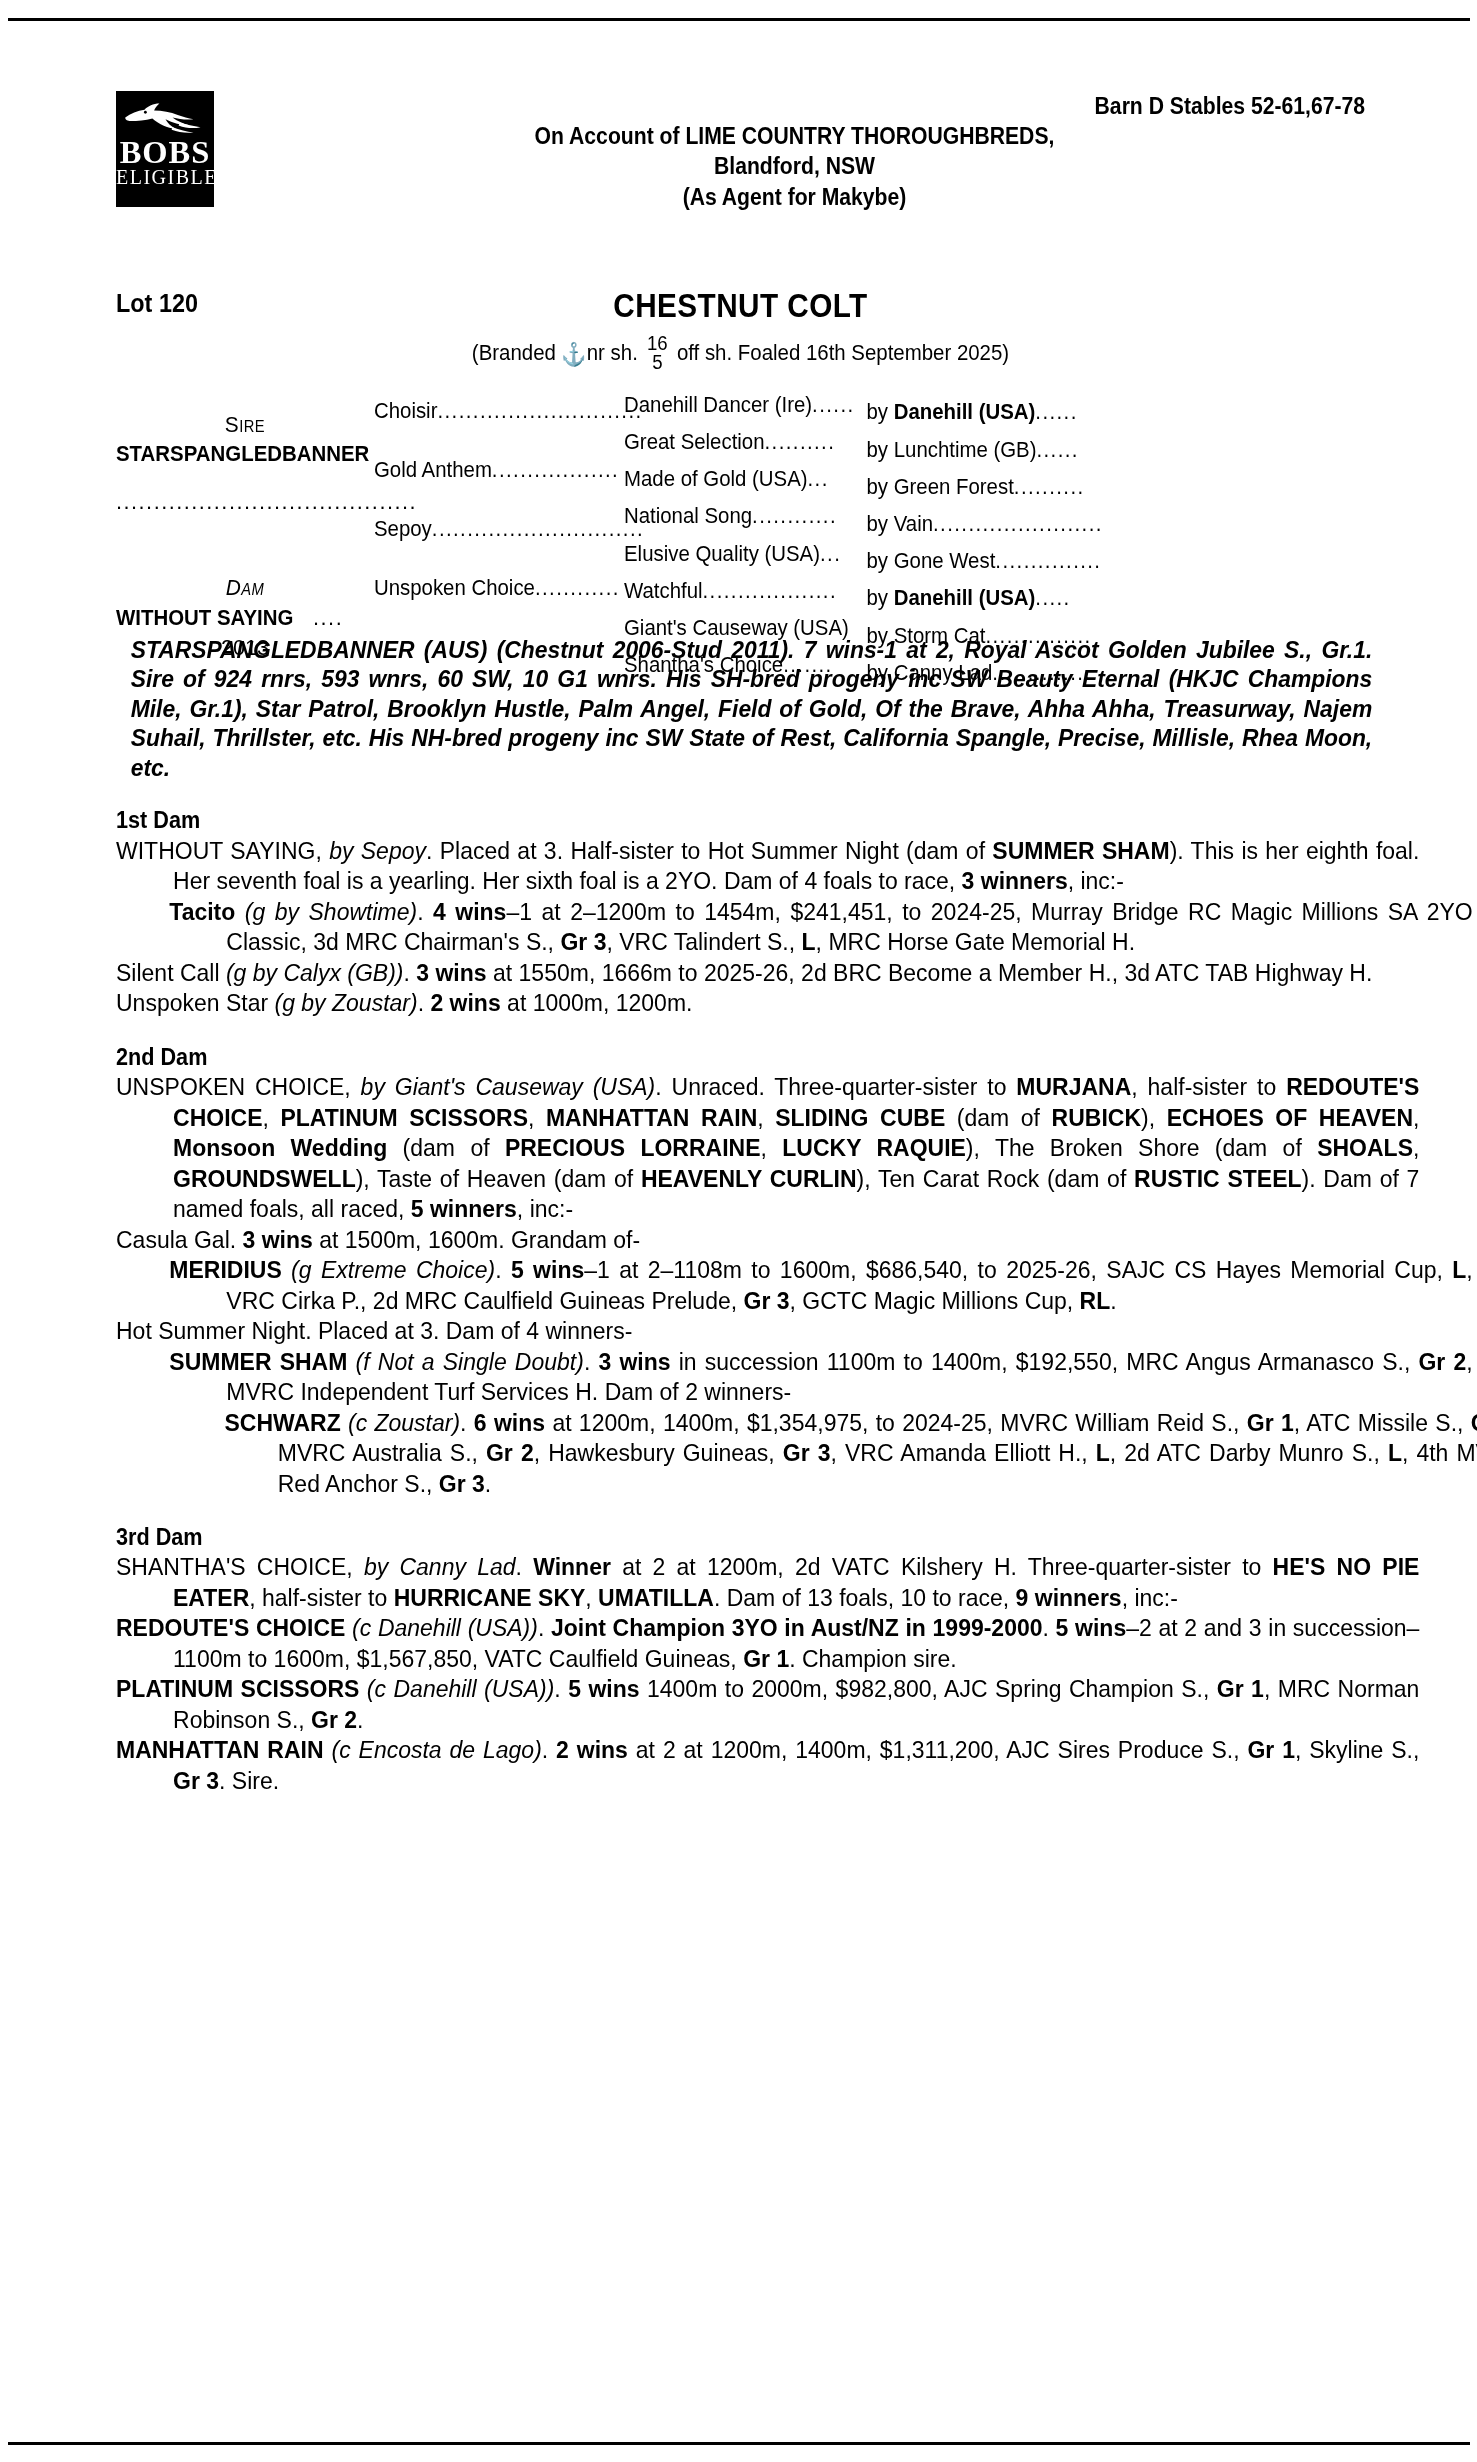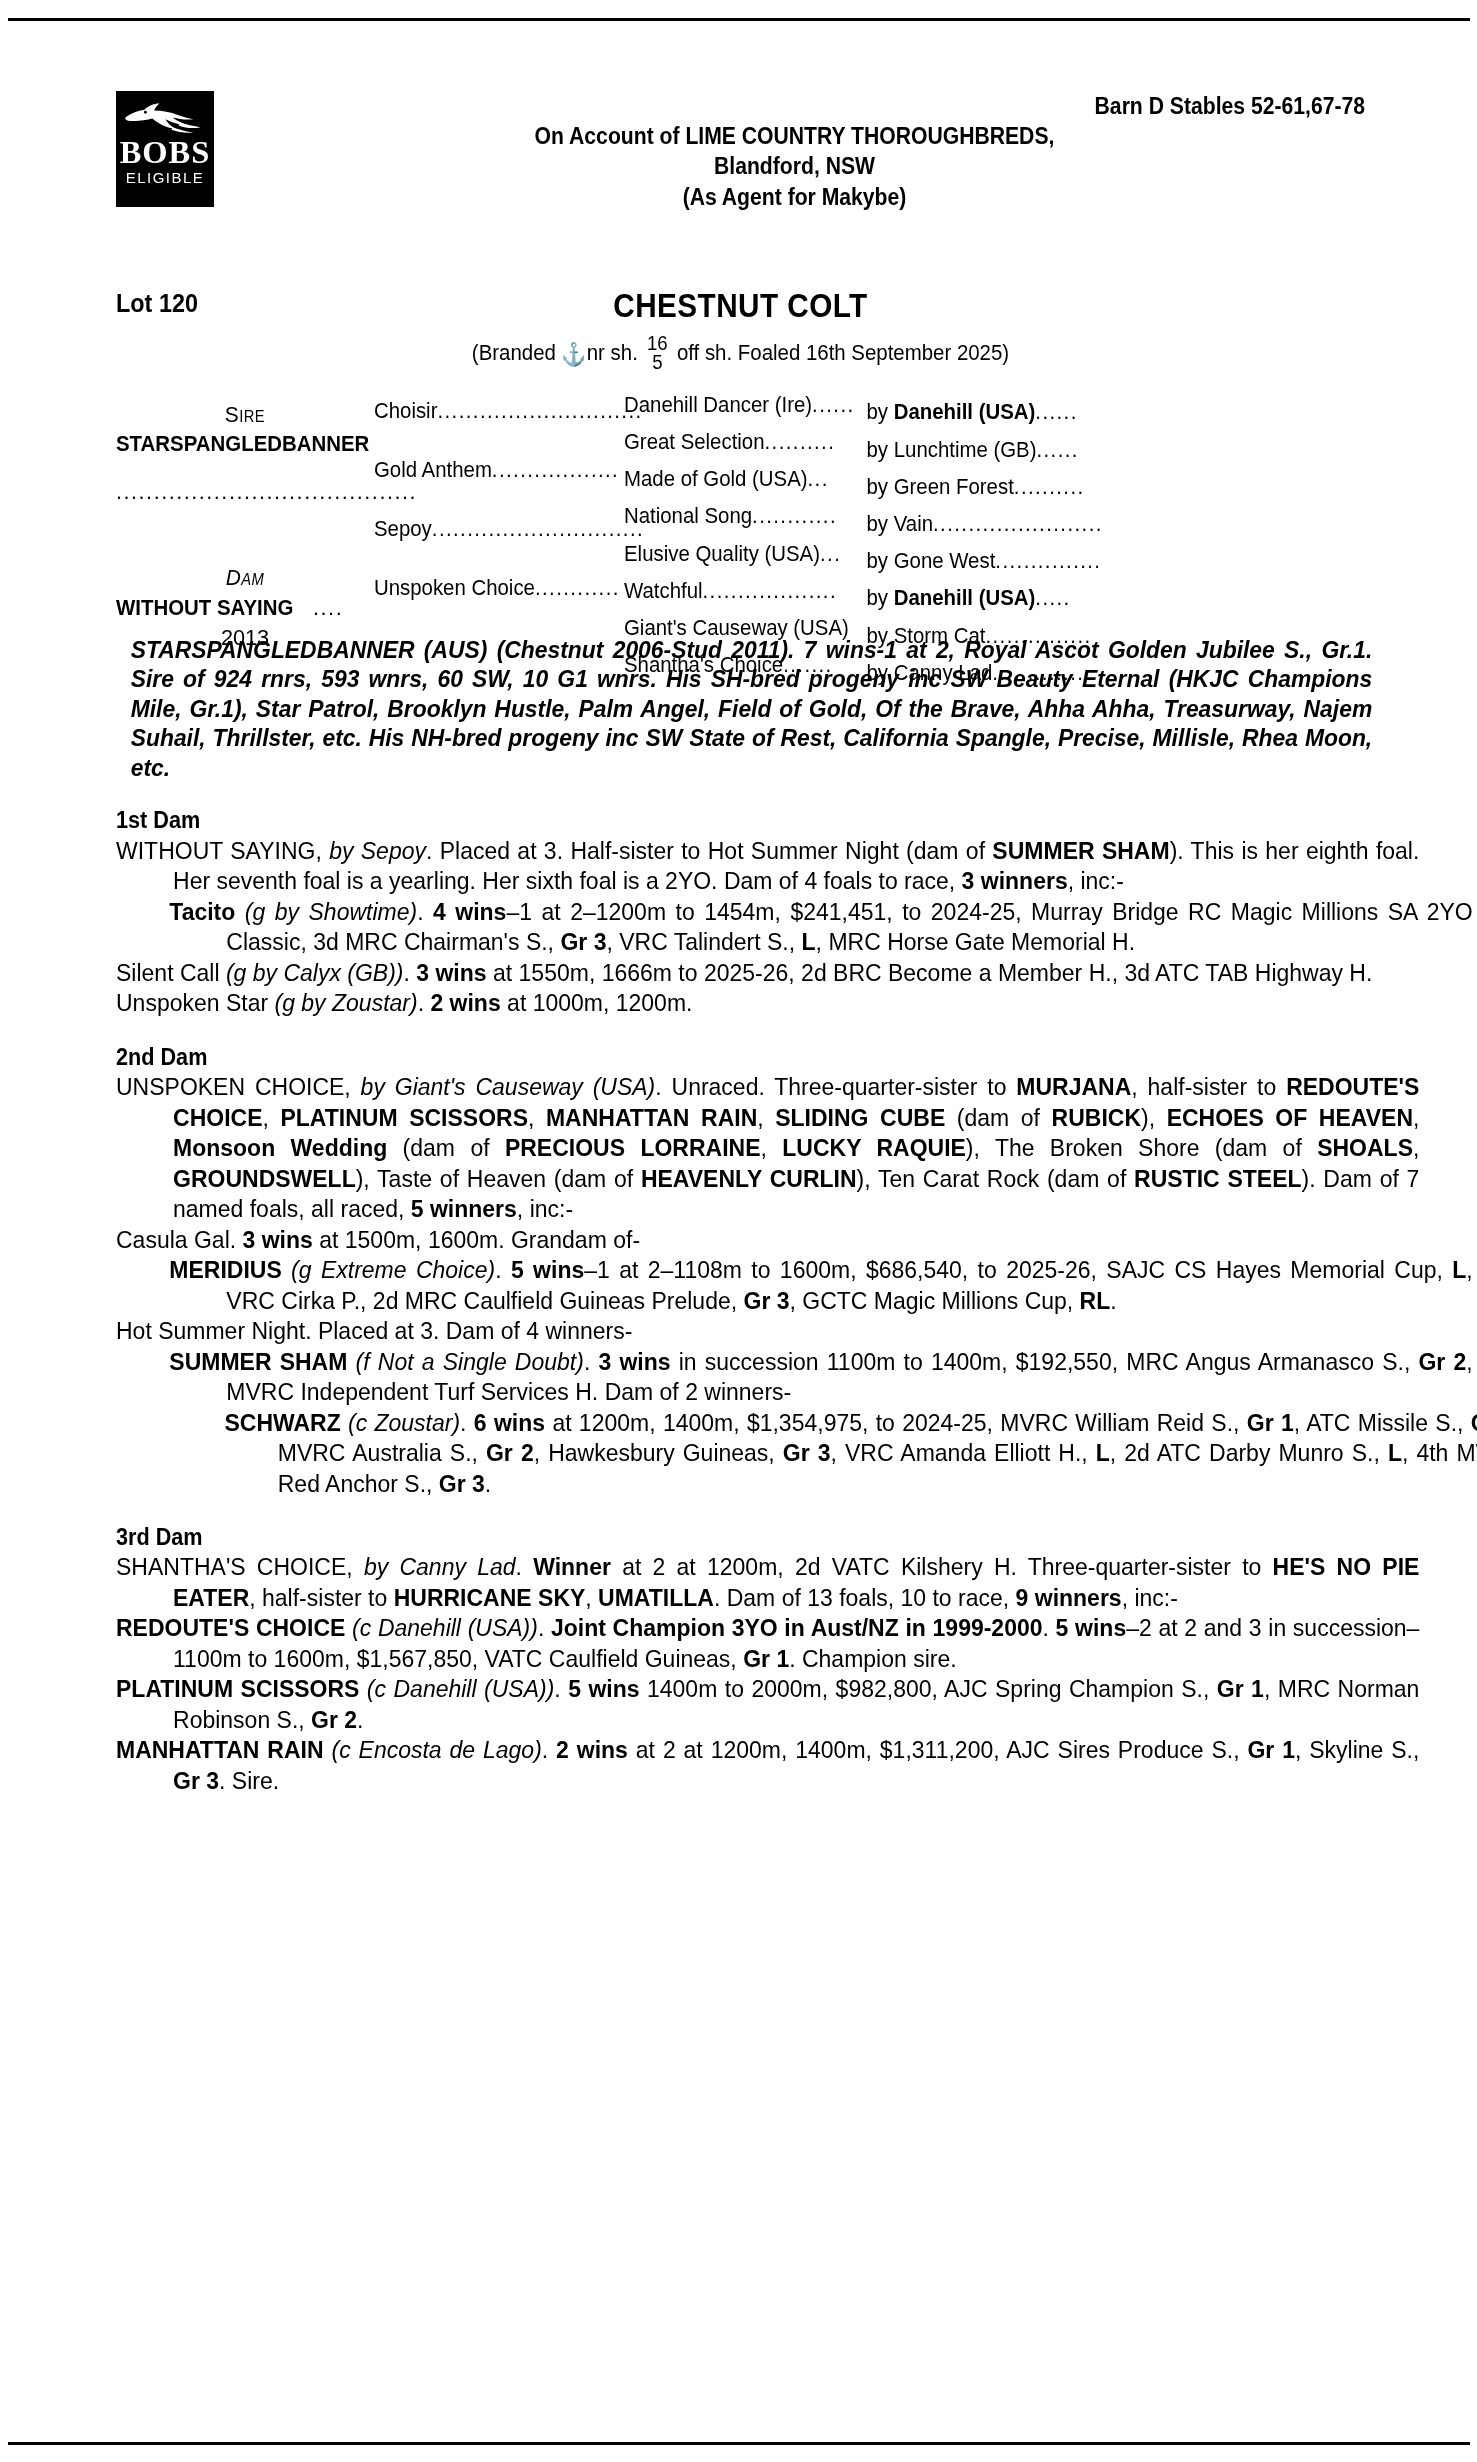--- a/index.html
+++ b/index.html
@@ -70,22 +70,22 @@
   }
   .bobs-logo .bobs-word {
     font-family: "Liberation Serif", serif;
     font-weight: bold;
     font-size: 32.5px;
     line-height: 33px;
     letter-spacing: 1px;
     margin-top: 1px;
   }
   .bobs-logo .elig-word {
-    font-family: Liberation Sans, sans-serif;
-    font-size: 15px;
+    font-family: Liberation Serif, serif;
+    font-size: 20px;
     line-height: 17.7px;
     letter-spacing: 1.5px;
   }
   .header-lines {
     margin-left: 0;
     text-align: center;
     padding-left: 108px;
   }
   .barn-line {
     text-align: right;
@@ -292,21 +292,21 @@
       <span class="frac">
         <span class="num">16</span>
         <span class="den">5</span>
       </span>
       <span>off sh. Foaled 16th September 2025)</span>
     </div>
 
     <div class="ped">
 
       <div class="col-left">
-        <div class="ped-label-center" style="margin-top:10px;">
+        <div class="ped-label-center" style="margin-top:20px;">
           <span class="smallcaps">Sire</span>
         </div>
         <div><span class="ped-strong">STARSPANGLEDBANNER</span></div>
         <div class="sire-blank dotfill">........................................</div>
         <div class="ped-label-center" style="margin-top:57px;font-style:italic;">
           <span class="smallcaps">Dam</span>
         </div>
         <div>
           <span class="ped-strong">WITHOUT SAYING</span><span class="dotfill">....</span>
         </div>

